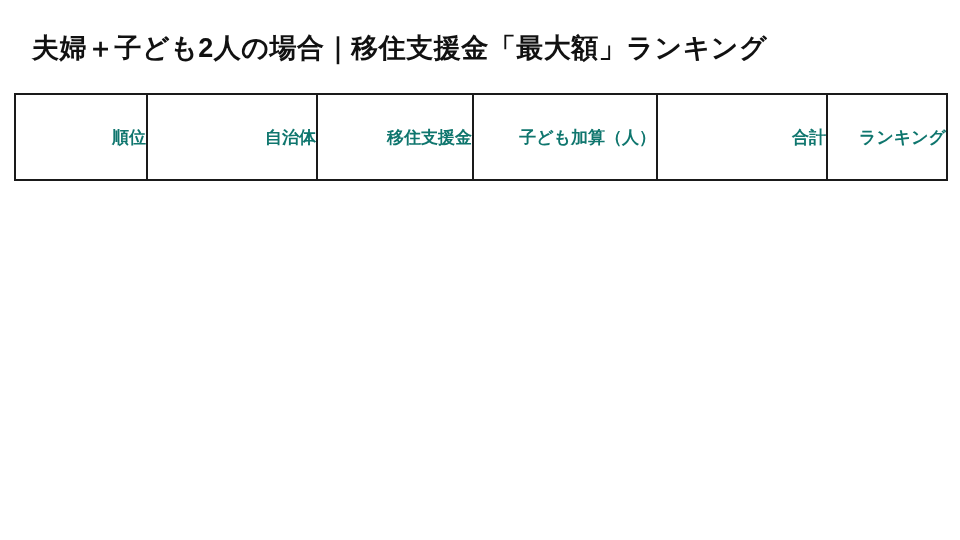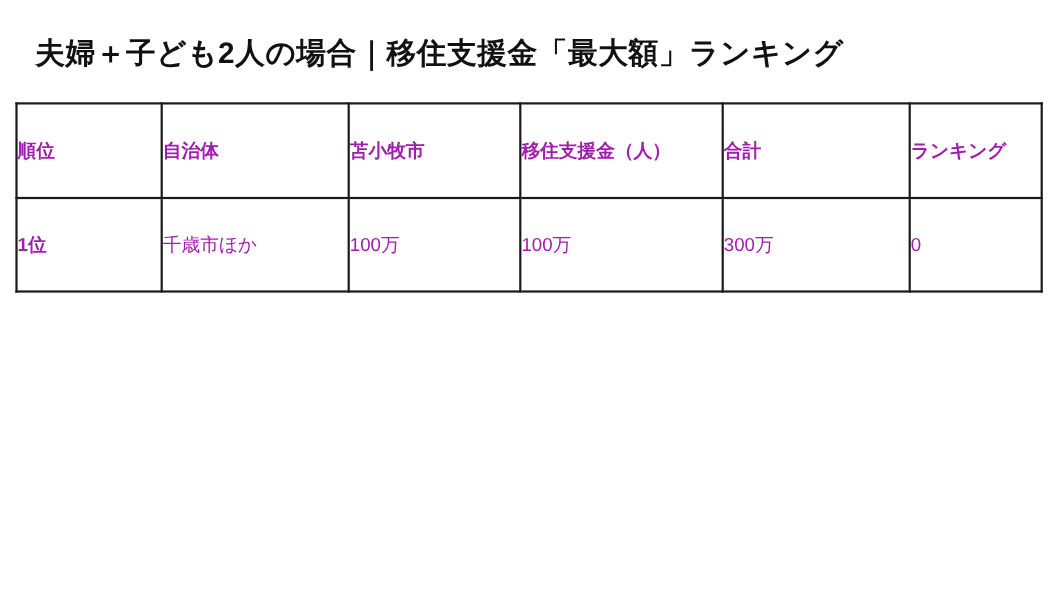--- a/index.html
+++ b/index.html
@@ -38,27 +38,28 @@
     width: 932px;
   }
   table.rank-table {
     border-collapse: collapse;
     width: 932px;
     table-layout: fixed;
   }
   table.rank-table td,
   table.rank-table th {
     border: 2px solid #1a1a1a;
-    text-align: left;
+    text-align: right;
     vertical-align: middle;
     font-weight: normal;
     font-size: 17px;
-    color: #a21caf;
+    color: #0f766e;
     padding: 0;
     height: 83px;
+    font-family: Liberation Mono, monospace;
   }
   table.rank-table thead td {
     font-weight: bold;
     font-size: 17px;
     height: 84px;
   }
   table.rank-table tbody td.rank-cell {
     font-weight: bold;
   }
   col.c0 { width: 132px; }
@@ -82,32 +83,24 @@
           <col class="c1">
           <col class="c2">
           <col class="c3">
           <col class="c4">
           <col class="c5">
       </colgroup>
       <thead>
         <tr>
           <td>順位</td>
           <td>自治体</td>
-          <td>苫小牧市</td>
-          <td>移住支援金（人）</td>
+          <td>移住支援金</td>
+          <td>子ども加算（人）</td>
           <td>合計</td>
           <td>ランキング</td>
         </tr>
       </thead>
       <tbody>
-        <tr>
-          <td class="rank-cell">1位</td>
-          <td>千歳市ほか</td>
-          <td>100万</td>
-          <td>100万</td>
-          <td>300万</td>
-          <td>0</td>
-        </tr>
       </tbody>
     </table>
   </div>
 
 </div>
 
 </body></html>

